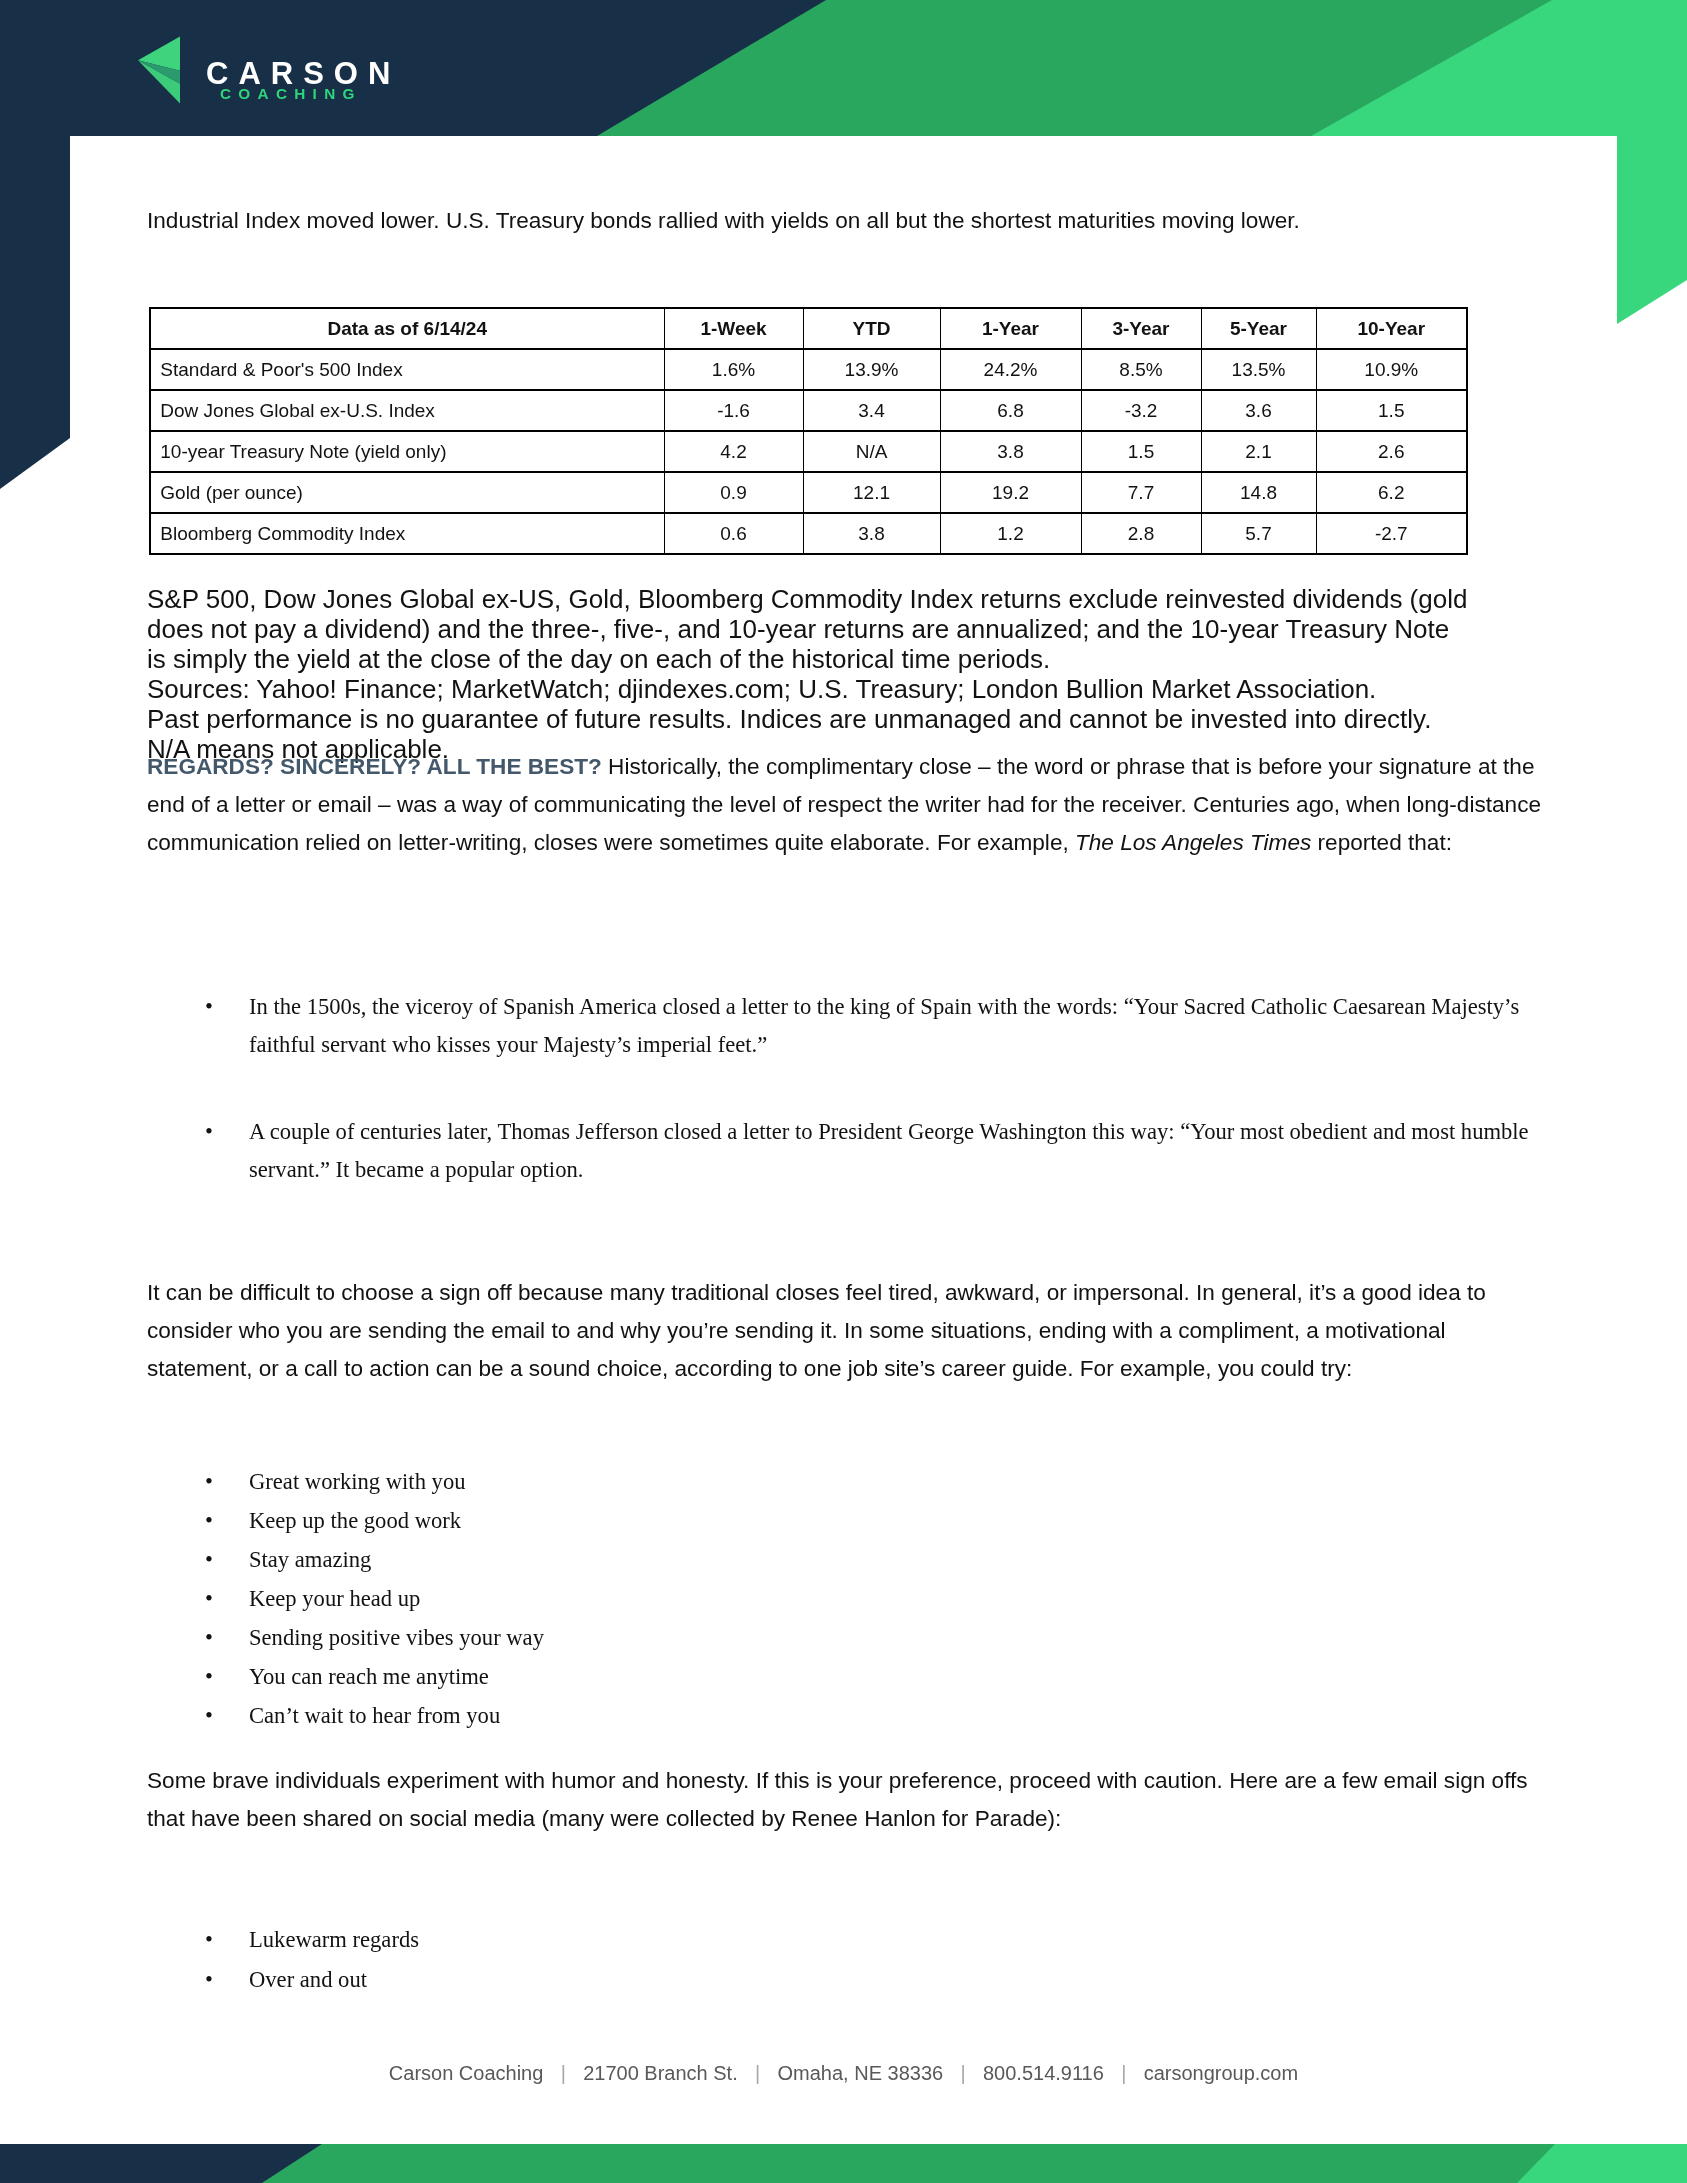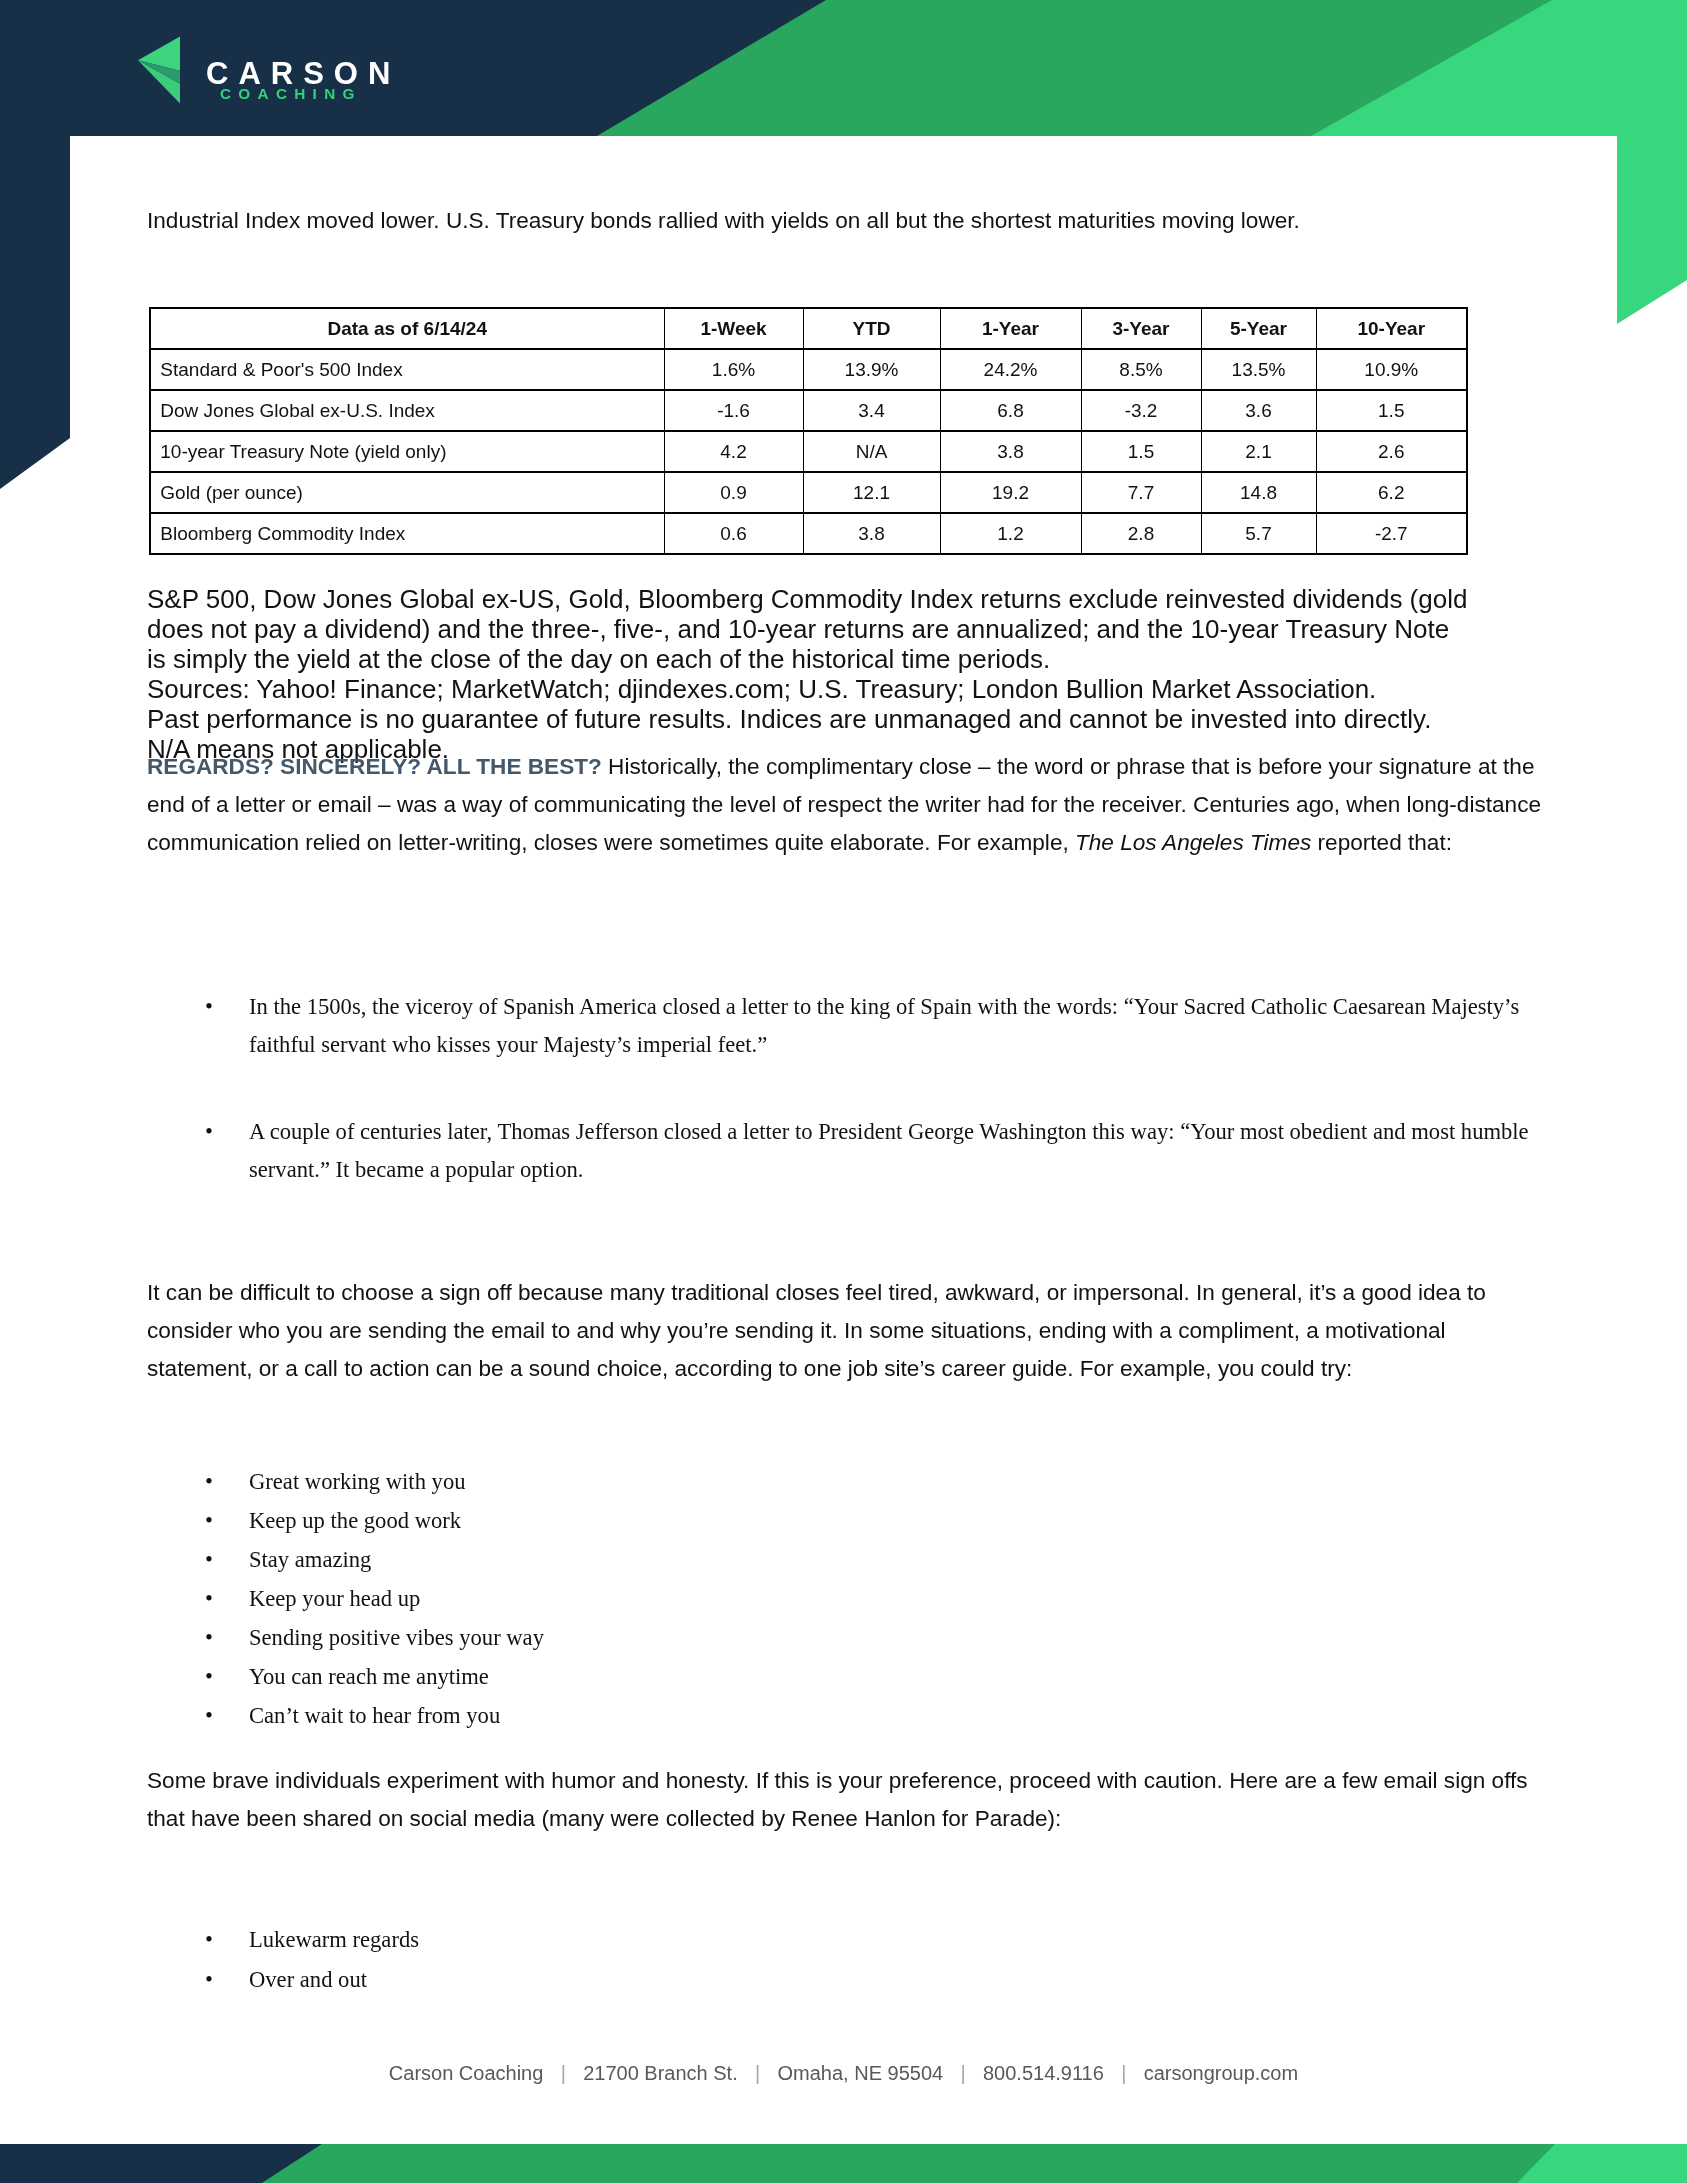--- a/index.html
+++ b/index.html
@@ -185,21 +185,21 @@
   </ul>
 
   <div class="blk" id="p-brave">Some brave individuals experiment with humor and honesty. If this is your preference, proceed with caution. Here are a few email sign offs that have been shared on social media (many were collected by Renee Hanlon for Parade):</div>
 
   <ul class="blk doc" id="ul-humor">
     <li>Lukewarm regards</li>
     <li>Over and out</li>
   </ul>
 
   <div class="footer-line">
-    <span>Carson Coaching</span><span class="sep">|</span><span>21700 Branch St.</span><span class="sep">|</span><span>Omaha, NE 95504</span><span class="sep">|</span><span>800.514.9116</span><span class="sep">|</span><span>carsongroup.com</span>
+    <span>Carson Coaching</span><span class="sep">|</span><span>21700 Branch St.</span><span class="sep">|</span><span>Omaha, NE 38336</span><span class="sep">|</span><span>800.514.9116</span><span class="sep">|</span><span>carsongroup.com</span>
   </div>
 
   <div class="band-bottom">
     <div class="bb-dark"></div>
     <div class="bb-navy"></div>
   </div>
 
 </div>
 
 

